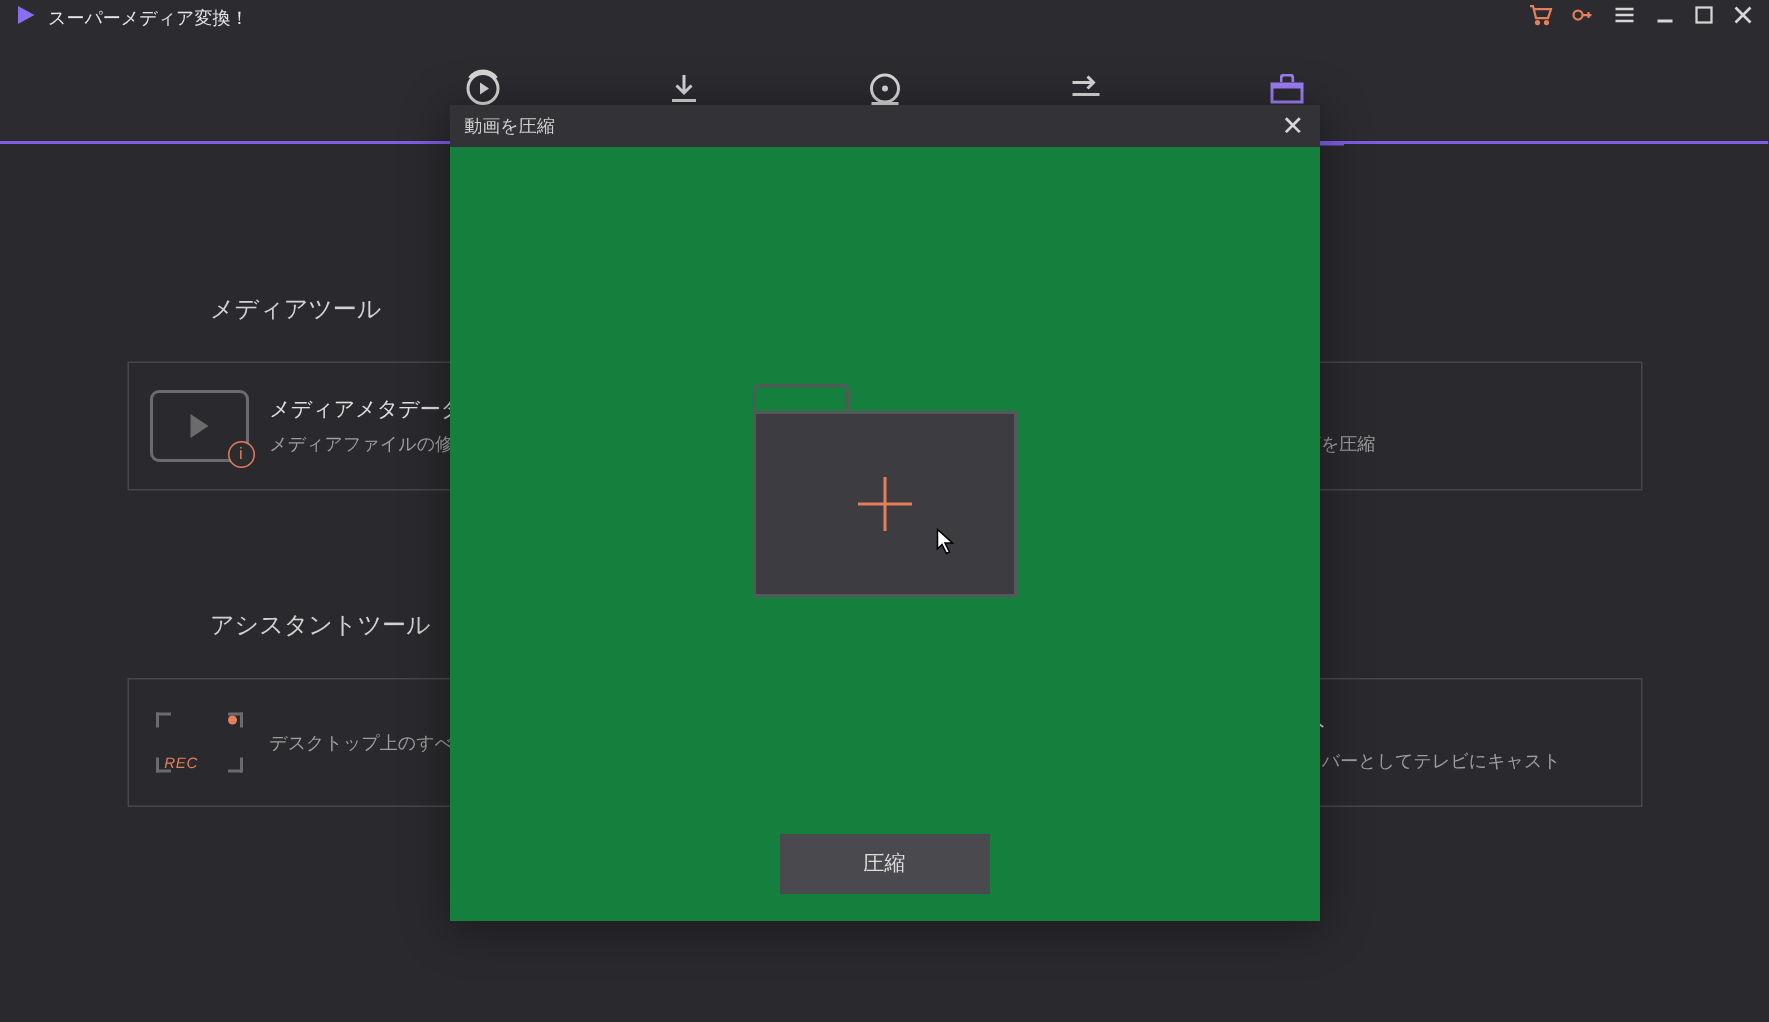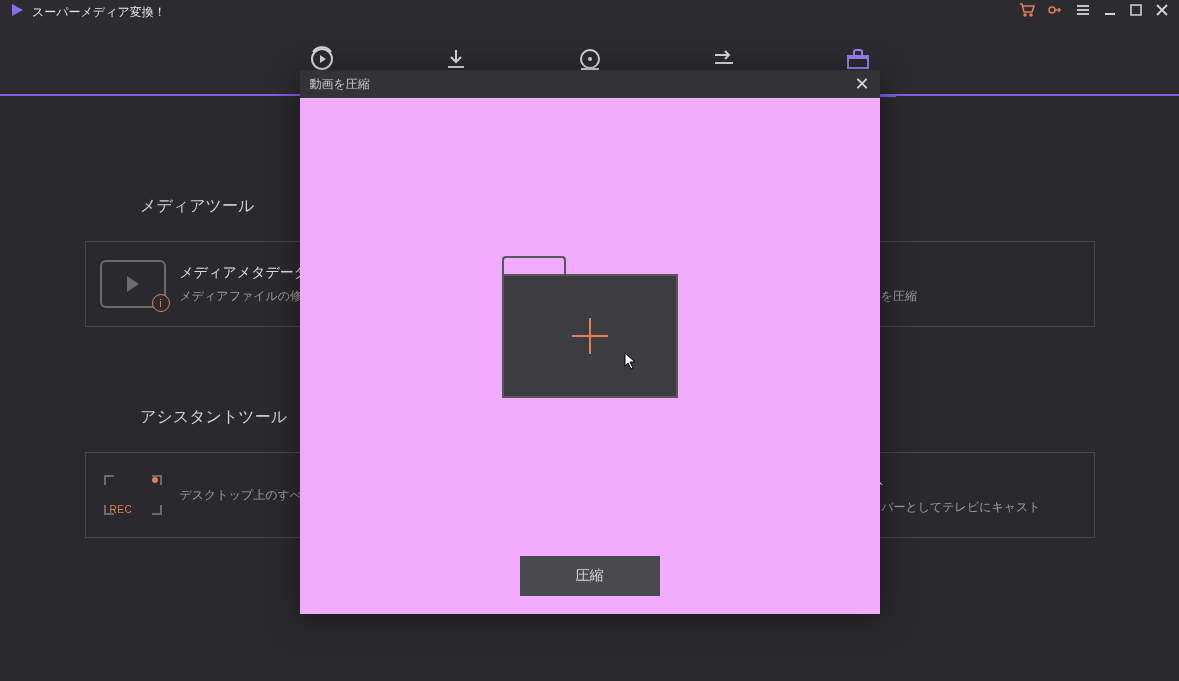--- a/index.html
+++ b/index.html
@@ -82,41 +82,41 @@
   }
   .info-badge {
     position:absolute; right:-6px; bottom:-6px;
     width:18px;height:18px;border-radius:50%;
     border:1.5px solid #e57e5b; color:#e57e5b;
     display:flex;align-items:center;justify-content:center;
     font-size:11px; background:#2b2b30;
   }
   .rec-tag {
     position:absolute; bottom:4px; left:10px;
-    font-size:10px; color:#e57e5b; letter-spacing:0.5px;
+    font-size:10px; color:#e57e5b; letter-spacing:0.5px;font-style:italic;
   }
   .rec-dot {
     position:absolute; top:6px; right:8px;
     width:6px;height:6px;border-radius:50%;background:#e57e5b;
   }
   .corner { position:absolute; width:10px;height:10px; border:2px solid #6b6b6d;}
   .corner.tl{top:4px;left:4px;border-right:none;border-bottom:none;}
   .tool-card .txt .ttl { font-size: 14px; color:#e0e0e0; margin-bottom:6px; }
   .tool-card .txt .desc { font-size: 12px; color:#9e9e9e; line-height:1.4; }
 
   
   .modal-wrap {
     position: absolute; top:0; left:0; right:0; bottom:0;
     display:flex; justify-content:center;
     pointer-events:none;
   }
   .modal {
     margin-top: 70px;
     width: 580px; height: 544px;
-    background: #f0abfc;
+    background: #15803d;
     box-shadow: 0 4px 30px rgba(0,0,0,0.4);
     pointer-events:auto;
     display:flex; flex-direction:column;
   }
   .modal-hd {
     height:28px; display:flex; align-items:center;
     padding:0 10px; background:#333337;
   }
   .modal-hd .mtitle { font-size:12px; color:#cfcfcf; }
   .modal-hd .mspacer { flex:1; }

